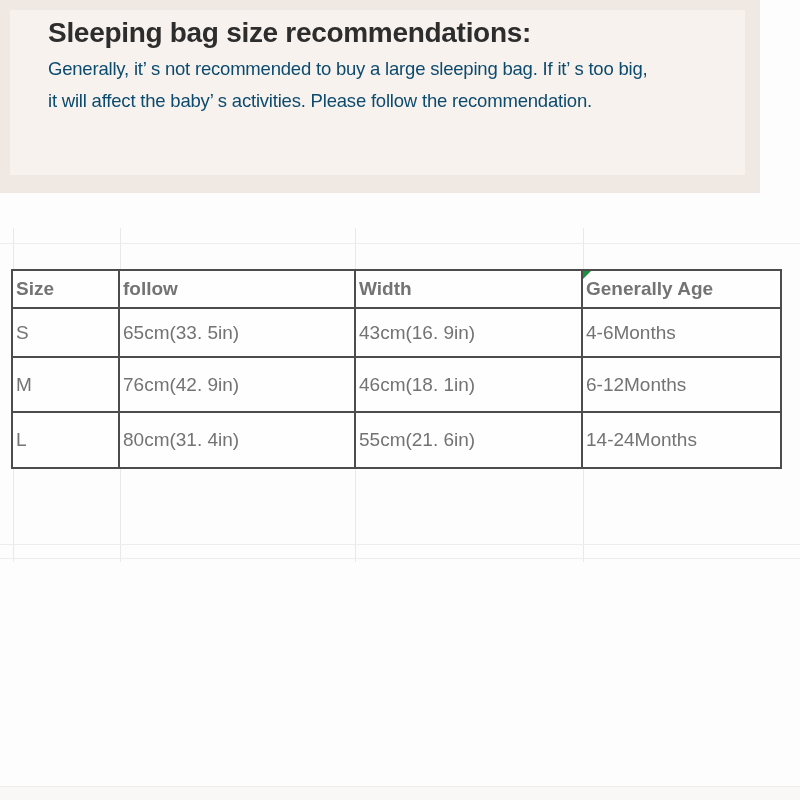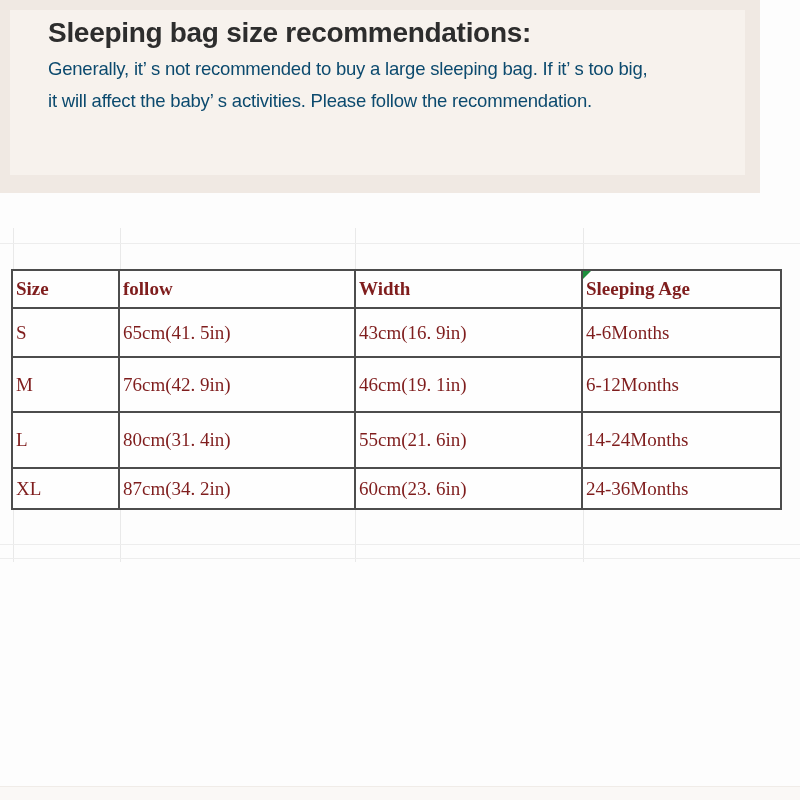--- a/index.html
+++ b/index.html
@@ -28,21 +28,21 @@
   .vgrid.v1 { left:13px; } .vgrid.v2 { left:120px; }
   .vgrid.v3 { left:355px; } .vgrid.v4 { left:583px; }
   .hgrid { position:absolute; left:0; width:800px; height:1px; background:#ededed; }
   .hgrid.h1 { top:243px; } .hgrid.h2 { top:544px; } .hgrid.h3 { top:558px; }
 
   
   table.size-table {
     position:absolute; left:11px; top:269px;
     border-collapse:collapse; table-layout:fixed;
     background:#fefefe;
-    font-family:Liberation Serif, serif; color:#7f1d1d;
+    font-family:Liberation Sans, sans-serif; color:#737373;
   }
   table.size-table td, table.size-table th {
     border:2px solid #4c4c4c;
     padding:0 2px 0 3px;
     vertical-align:middle; text-align:left;
     font-size:19px; font-weight:normal;
     overflow:hidden; white-space:nowrap;
   }
   table.size-table th { font-weight:bold; position:relative; }
   col.c1 { width:107px; } col.c2 { width:236px; }
@@ -87,46 +87,40 @@
         <col class="c3">
         <col class="c4">
     </colgroup>
     <tbody>
         <tr class="r-head">
       <th>Size</th>
       <th>follow</th>
       <th>Width</th>
       <th>
         <span class="corner-marker"></span>
-        <span>Sleeping Age</span>
+        <span>Generally Age</span>
       </th>
     </tr>
     <tr class="r1">
       <td>S</td>
-      <td>65cm(41. 5in)</td>
+      <td>65cm(33. 5in)</td>
       <td>43cm(16. 9in)</td>
       <td>4-6Months</td>
     </tr>
     <tr class="r2">
       <td>M</td>
       <td>76cm(42. 9in)</td>
-      <td>46cm(19. 1in)</td>
+      <td>46cm(18. 1in)</td>
       <td>6-12Months</td>
     </tr>
     <tr class="r3">
       <td>L</td>
       <td>80cm(31. 4in)</td>
       <td>55cm(21. 6in)</td>
       <td>14-24Months</td>
-    </tr>
-    <tr class="r4">
-      <td>XL</td>
-      <td>87cm(34. 2in)</td>
-      <td>60cm(23. 6in)</td>
-      <td>24-36Months</td>
     </tr>
   </tbody>
     </table>
 
   <div class="bottom-line"></div>
   <div class="bottom-band"></div>
 
 </div>
 
 </body></html>

